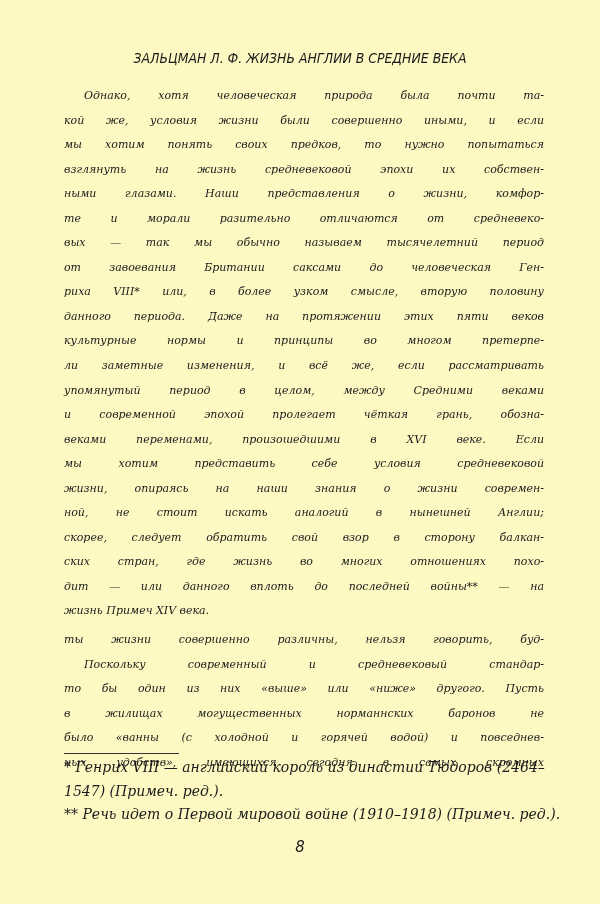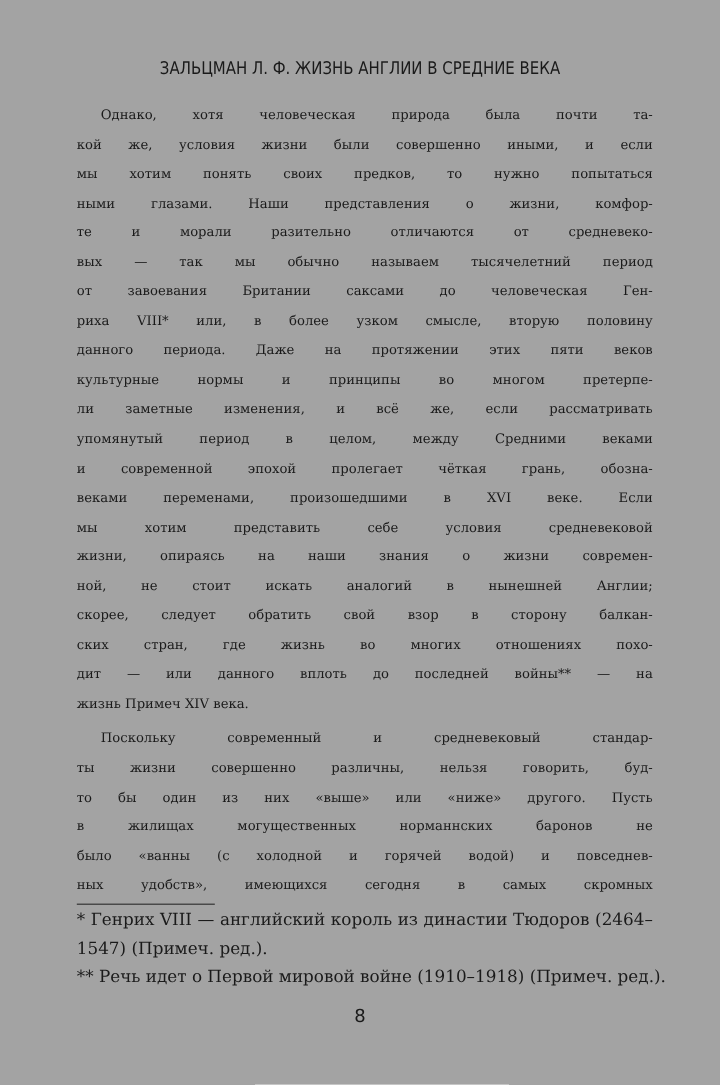--- a/index.html
+++ b/index.html
@@ -1,17 +1,17 @@
 <!DOCTYPE html>
 <html><head>
   <meta charset="utf-8">
   <style>
     html, body { margin: 0; padding: 0; background: #ffffff; }
     body { width: 600px; height: 904px; position: relative; overflow: hidden; color: #1a1a1a; }
-    .page { position: absolute; left: 0; top: 0; width: 600px; height: 904px; background: #a3a3a3; }
+    .page { position: absolute; left: 0; top: 0; width: 600px; height: 904px; background: #fef9c3; font-style: italic; }
     .running-head {
       position: absolute; top: 50px; left: 0; width: 600px; text-align: center;
       font-family: "DejaVu Sans", sans-serif; font-size: 14.5px; letter-spacing: 0px; color: #1a1a1a;
       transform: scaleX(0.86); transform-origin: center;
     }
     .body-text {
       position: absolute; left: 64px; top: 84px; width: 480px;
       font-family: "DejaVu Serif", serif; font-size: 11px; line-height: 24.55px; color: #1a1a1a;
     }
     .line { display: block; white-space: nowrap; text-align: justify; text-align-last: justify; height: 24.55px; overflow: visible; }
@@ -34,20 +34,21 @@
 <body>
 
 <div class="page">
   <div class="running-head">ЗАЛЬЦМАН Л. Ф. ЖИЗНЬ АНГЛИИ В СРЕДНИЕ ВЕКА</div>
 
   <div class="body-text">
     <div>
       <span class="line indent">Однако, хотя человеческая природа была почти та-</span>
       <span class="line">кой же, условия жизни были совершенно иными, и если</span>
       <span class="line">мы хотим понять своих предков, то нужно попытаться</span>
+      <span class="line">взглянуть на жизнь средневековой эпохи их собствен-</span>
       <span class="line">ными глазами. Наши представления о жизни, комфор-</span>
       <span class="line">те и морали разительно отличаются от средневеко-</span>
       <span class="line">вых — так мы обычно называем тысячелетний период</span>
       <span class="line">от завоевания Британии саксами до человеческая Ген-</span>
       <span class="line">риха VIII* или, в более узком смысле, вторую половину</span>
       <span class="line">данного периода. Даже на протяжении этих пяти веков</span>
       <span class="line">культурные нормы и принципы во многом претерпе-</span>
       <span class="line">ли заметные изменения, и всё же, если рассматривать</span>
       <span class="line">упомянутый период в целом, между Средними веками</span>
       <span class="line">и современной эпохой пролегает чёткая грань, обозна-</span>
@@ -55,22 +56,22 @@
       <span class="line">мы хотим представить себе условия средневековой</span>
       <span class="line">жизни, опираясь на наши знания о жизни современ-</span>
       <span class="line">ной, не стоит искать аналогий в нынешней Англии;</span>
       <span class="line">скорее, следует обратить свой взор в сторону балкан-</span>
       <span class="line">ских стран, где жизнь во многих отношениях похо-</span>
       <span class="line">дит — или данного вплоть до последней войны** — на</span>
       <span class="line last">жизнь Примеч XIV века.</span>
     </div>
     <div class="para-gap"></div>
     <div>
+      <span class="line">ты жизни совершенно различны, нельзя говорить, буд-</span>
       <span class="line indent">Поскольку современный и средневековый стандар-</span>
-      <span class="line">ты жизни совершенно различны, нельзя говорить, буд-</span>
       <span class="line">то бы один из них «выше» или «ниже» другого. Пусть</span>
       <span class="line">в жилищах могущественных норманнских баронов не</span>
       <span class="line">было «ванны (с холодной и горячей водой) и повседнев-</span>
       <span class="line">ных удобств», имеющихся сегодня в самых скромных</span>
     </div>
   </div>
 
   <div class="fn-rule"></div>
 
   <div class="footnotes">

